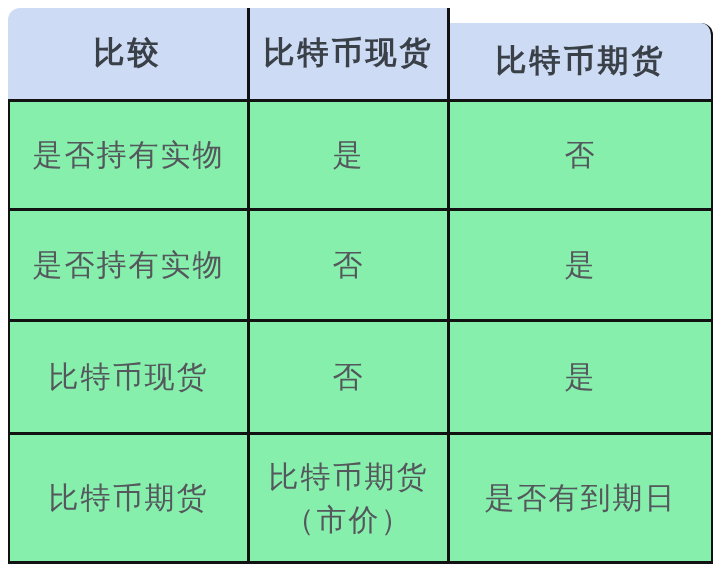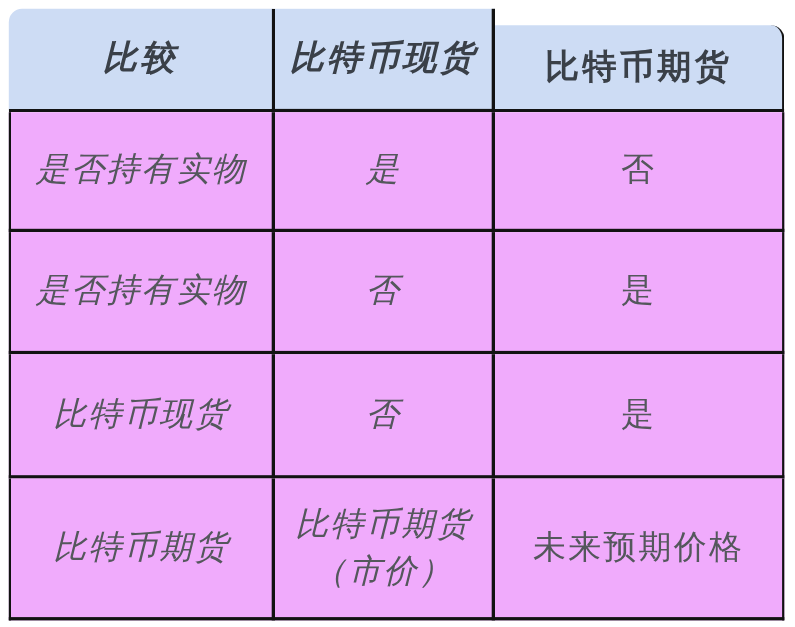--- a/index.html
+++ b/index.html
@@ -36,28 +36,28 @@
     height:556px;
   }
   .cell{
     box-sizing:border-box;
     display:flex;
     align-items:center;
     justify-content:center;
     text-align:center;
     border:0 solid var(--border);
     border-bottom-width:3px;
-    background:#f0abfc;
+    background:#86efac;
     color:var(--body-text);
     font-size:30px;
     letter-spacing:2px;
     line-height:1.45;
     padding:0 10px;
   }
-  .c1,.c2{ border-right-width:3px;font-style:italic; }
+  .c1,.c2{ border-right-width:3px; }
   .c3{ border-right-width:2px; }
   .c1{ padding:0 14px; }
   .c2{ padding:0 6px; }
   .body.c1{ border-left-width:2px; }
   .header{
     background:var(--header-bg);
     color:var(--header-text);
     font-weight:bold;
     font-size:31px;
     letter-spacing:3px;
@@ -83,16 +83,16 @@
     <div class="cell body c1">是否持有实物</div>
     <div class="cell body c2">否</div>
     <div class="cell body c3">是</div>
 
     <div class="cell body c1">比特币现货</div>
     <div class="cell body c2">否</div>
     <div class="cell body c3">是</div>
 
     <div class="cell body c1">比特币期货</div>
     <div class="cell body c2">比特币期货（市价）</div>
-    <div class="cell body c3">未来预期价格</div>
+    <div class="cell body c3">是否有到期日</div>
 
   </div>
 </div>
 
 </body></html>

